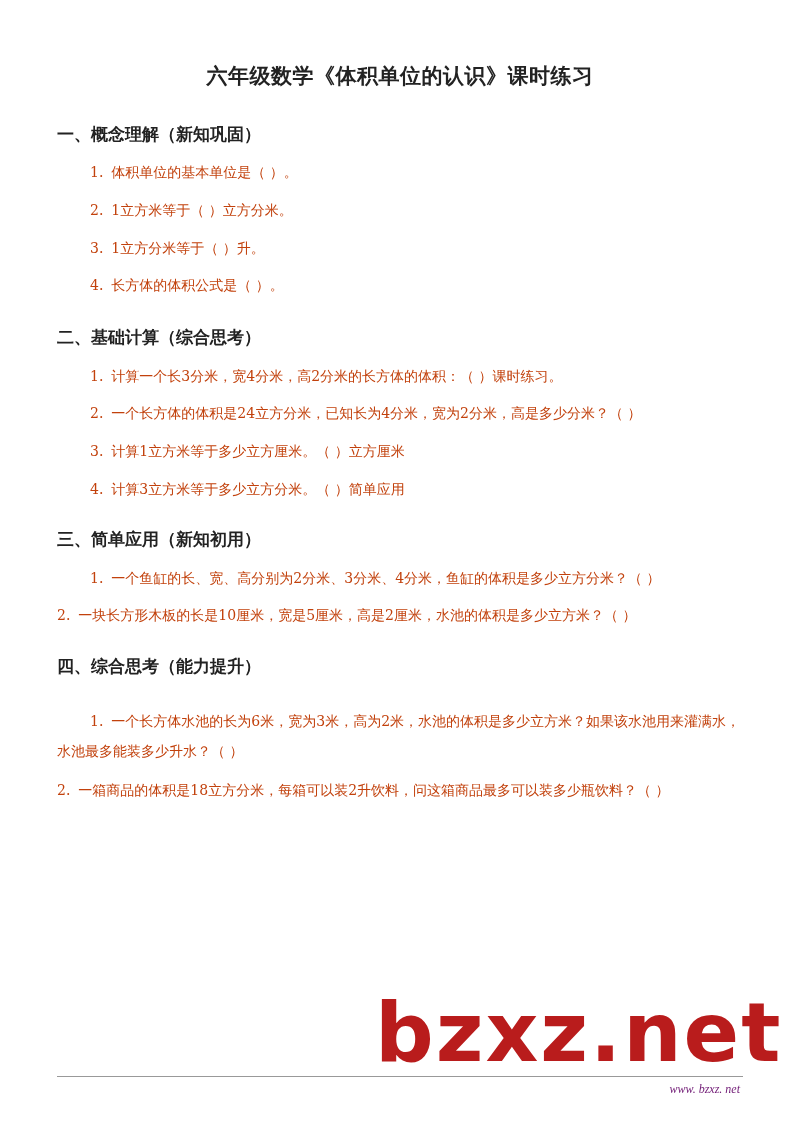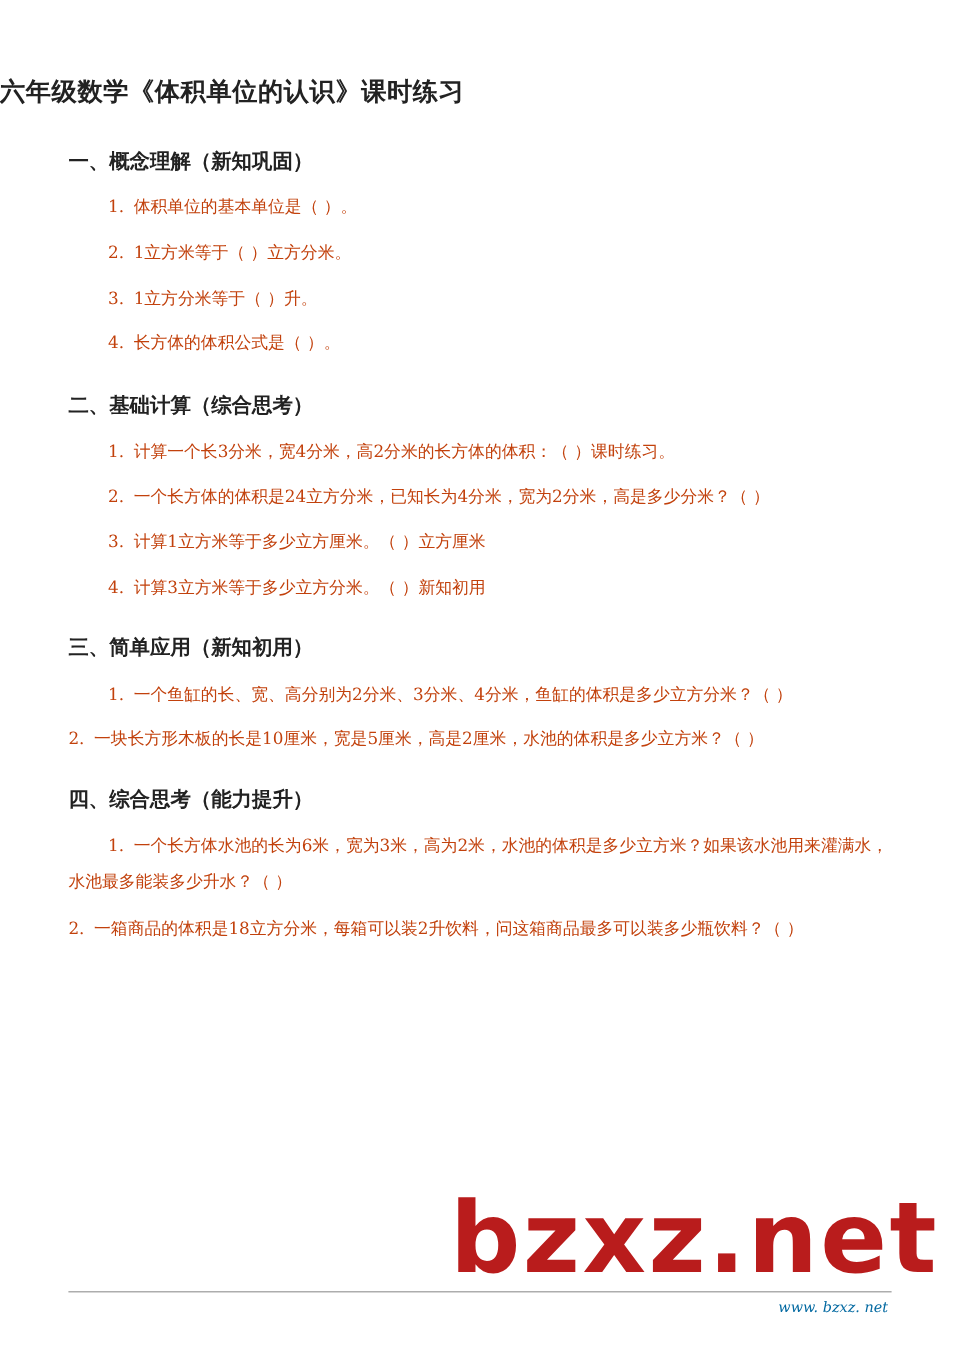--- a/index.html
+++ b/index.html
@@ -1,45 +1,45 @@
 <!DOCTYPE html>
 <html><head>
 <meta charset="utf-8">
 <style>
   html, body { margin: 0; padding: 0; background: #ffffff; }
   body { width: 800px; height: 1130px; position: relative; overflow: hidden;
          font-family: "DejaVu Serif", "Liberation Serif", serif; color: #333; }
-  .title { position: absolute; top: 62px; left: 0; width: 800px; text-align: left;
+  .title { position: absolute; top: 62px; left: 0; width: 800px; text-align: center;
            font-size: 21px; font-weight: bold; color: #222; letter-spacing: 0.5px; }
   .section-h { position: absolute; left: 57px; font-size: 17px; font-weight: bold; color: #222;
                font-family: "DejaVu Sans", "Liberation Sans", sans-serif; text-align: center; }
   .item { position: absolute; font-size: 14px; color: #c2410c; white-space: nowrap; }
-  .item.wrap { white-space: normal; width: 690px; line-height: 30px; }
+  .item.wrap { white-space: normal; width: 690px; line-height: 30px; margin-top: 16px; }
   .num { margin-right: 8px; }
   .watermark { position: absolute; left: 375px; top: 985px; font-size: 82px; font-weight: bold;
                color: #b91c1c; font-family: "DejaVu Sans", "Liberation Sans", sans-serif; letter-spacing: 2px; }
   .footer-line { position: absolute; left: 57px; top: 1076px; width: 686px; height: 1px; background: #999; }
-  .footer-url { position: absolute; right: 60px; top: 1082px; font-size: 12px; font-style: italic; color: #0369a1; }
+  .footer-url { position: absolute; right: 60px; top: 1082px; font-size: 12px; font-style: italic; color: #701a75; font-family: Liberation Serif, serif; }
 </style>
 </head>
 <body>
 
 <div class="title">六年级数学《体积单位的认识》课时练习</div>
 
 <div class="section-h" style="top:123px">一、概念理解（新知巩固）</div>
 <div class="item" style="left:90px;top:164px"><span class="num">1.</span><span>体积单位的基本单位是（ ）。</span></div>
 <div class="item" style="left:90px;top:202px"><span class="num">2.</span><span>1立方米等于（ ）立方分米。</span></div>
 <div class="item" style="left:90px;top:240px"><span class="num">3.</span><span>1立方分米等于（ ）升。</span></div>
 <div class="item" style="left:90px;top:277px"><span class="num">4.</span><span>长方体的体积公式是（ ）。</span></div>
 
 <div class="section-h" style="top:326px">二、基础计算（综合思考）</div>
 <div class="item" style="left:90px;top:368px"><span class="num">1.</span><span>计算一个长3分米，宽4分米，高2分米的长方体的体积：（ ）课时练习。</span></div>
 <div class="item" style="left:90px;top:405px"><span class="num">2.</span><span>一个长方体的体积是24立方分米，已知长为4分米，宽为2分米，高是多少分米？（ ）</span></div>
 <div class="item" style="left:90px;top:443px"><span class="num">3.</span><span>计算1立方米等于多少立方厘米。（ ）立方厘米</span></div>
-<div class="item" style="left:90px;top:481px"><span class="num">4.</span><span>计算3立方米等于多少立方分米。（ ）新知初用</span></div>
+<div class="item" style="left:90px;top:481px"><span class="num">4.</span><span>计算3立方米等于多少立方分米。（ ）简单应用</span></div>
 
 <div class="section-h" style="top:528px">三、简单应用（新知初用）</div>
 <div class="item" style="left:90px;top:570px"><span class="num">1.</span><span>一个鱼缸的长、宽、高分别为2分米、3分米、4分米，鱼缸的体积是多少立方分米？（ ）</span></div>
 <div class="item" style="left:57px;top:607px"><span class="num">2.</span><span>一块长方形木板的长是10厘米，宽是5厘米，高是2厘米，水池的体积是多少立方米？（ ）</span></div>
 
 <div class="section-h" style="top:655px">四、综合思考（能力提升）</div>
 <div class="item wrap" style="left:57px;top:690px;text-indent:33px"><span class="num">1.</span><span>一个长方体水池的长为6米，宽为3米，高为2米，水池的体积是多少立方米？如果该水池用来灌满水，水池最多能装多少升水？（ ）</span></div>
 <div class="item wrap" style="left:57px;top:759px"><span class="num">2.</span><span>一箱商品的体积是18立方分米，每箱可以装2升饮料，问这箱商品最多可以装多少瓶饮料？（ ）</span></div>
 
 <div class="watermark">bzxz.net</div>

